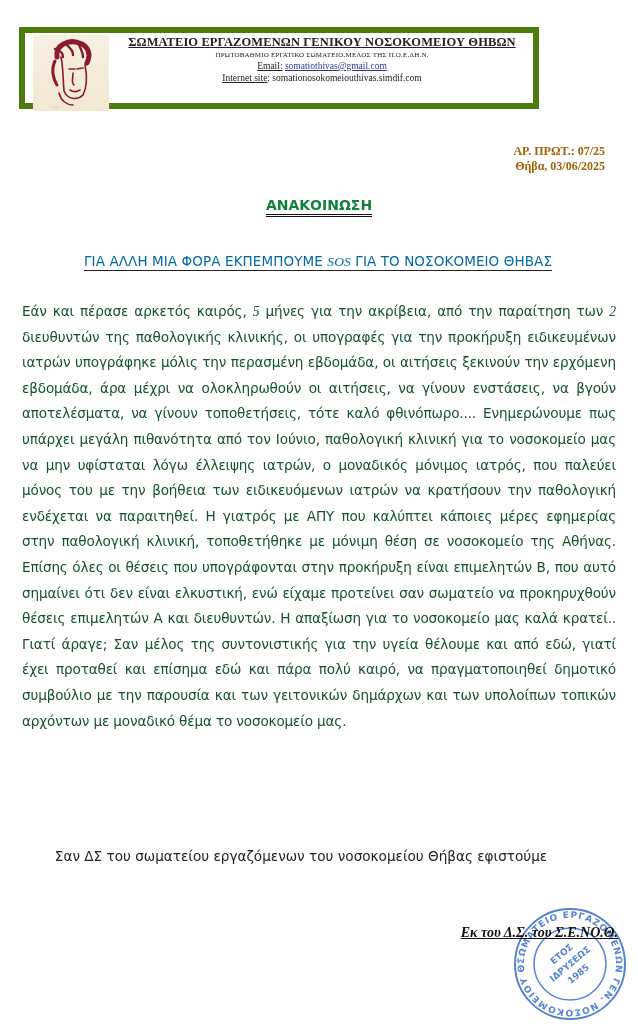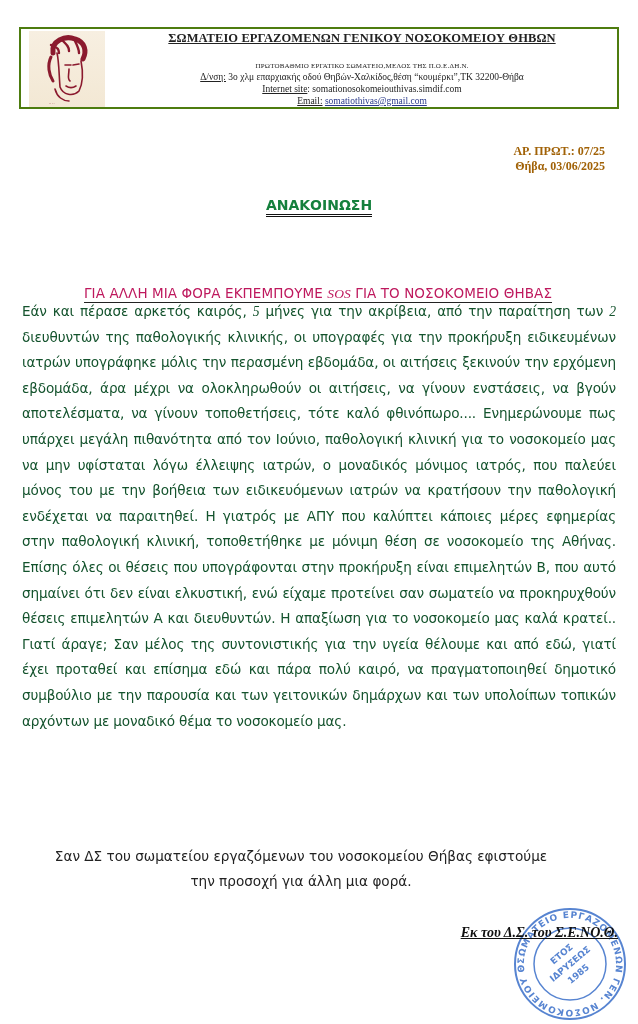--- a/index.html
+++ b/index.html
@@ -1,49 +1,48 @@
 <!DOCTYPE html>
 <html><head>
   <meta charset="utf-8">
   <style>
     html, body { margin: 0; padding: 0; background: #ffffff; }
     body { width: 638px; height: 1024px; position: relative; overflow: hidden; color: #1a1a1a; }
     .header-box {
-      position: absolute; left: 19px; top: 27px; width: 600px; height: 82px;
-      border: 2px solid #4d7c0f; box-sizing: border-box; background: #fff;
+      position: absolute; left: 19px; top: 27px; width: 520px; height: 82px;
+      border: 6px solid #4d7c0f; box-sizing: border-box; background: #fff;
     }
     .logo {
       position: absolute; left: 8px; top: 2px; width: 76px; height: 76px;
       background: linear-gradient(#f7efe1, #f3e8d4);
     }
     .logo svg { width: 76px; height: 76px; display: block; }
     .header-text {
       position: absolute; left: 92px; top: 2px; right: 6px;
       text-align: center; font-family: "Liberation Serif", serif; color: #222;
     }
     .org-title { font-size: 12.5px; font-weight: bold; text-decoration: underline; letter-spacing: 0.1px; line-height: 15px; }
-    .org-sub { font-size: 7px; line-height: 10px; letter-spacing: 0.2px; margin-top: 15px; }
+    .org-sub { font-size: 7px; line-height: 10px; letter-spacing: 0.2px; }
     .hline { font-size: 9.5px; line-height: 12px; }
     .hline .lab { text-decoration: underline; }
     .hline a { color: #2a3a8a; text-decoration: underline; }
 
     .protocol {
       position: absolute; right: 33px; top: 144px; text-align: right;
       font-family: "Liberation Serif", serif; font-weight: bold; font-size: 12px; line-height: 15px; color: #a16207;
     }
     .announce {
       position: absolute; left: 0; width: 638px; top: 197px; text-align: center;
       font-family: "DejaVu Sans", sans-serif; font-weight: bold; font-size: 14px; color: #15803d;
     }
     .announce span { border-bottom: 3px double #111; padding-bottom: 1px; }
     .subtitle {
       position: absolute; left: 22px; width: 592px; top: 253px; text-align: center;
-      font-family: "DejaVu Sans", sans-serif; font-size: 13.5px; color: #be185d; letter-spacing: 0.1px;
+      font-family: "DejaVu Sans", sans-serif; font-size: 13.5px; color: #0369a1; letter-spacing: 0.1px;
       white-space: nowrap;
-      margin-top: 32px;
     }
     .subtitle span.wrap { border-bottom: 1px solid #222; padding-bottom: 1px; }
     .subtitle .sos { font-family: "Liberation Serif", serif; font-style: italic; }
     .body-text {
       position: absolute; left: 22px; width: 594px; top: 299px;
       font-family: "DejaVu Sans", sans-serif; font-size: 13.6px; line-height: 25.6px;
       text-align: justify; color: #14532d; letter-spacing: -0.15px;
     }
     .body-text .num { font-family: "Liberation Serif", serif; font-style: italic; }
     .closing {
@@ -75,27 +74,24 @@
         <path d="M26 58 C28 66 34 70 40 70"></path>
         <path d="M22 14 C28 16 30 18 30 22 M34 10 C38 14 40 16 40 20 M46 10 C48 14 50 18 50 22" stroke-width="2.4"></path>
       </g>
       <text x="20" y="73" font-size="4" fill="#8b1a2e" font-family="Liberation Sans, sans-serif">.. ..</text>
     </svg>
   </div>
   <div class="header-text">
     <div class="org-title">ΣΩΜΑΤΕΙΟ ΕΡΓΑΖΟΜΕΝΩΝ ΓΕΝΙΚΟΥ ΝΟΣΟΚΟΜΕΙΟΥ ΘΗΒΩΝ</div>
     <div class="org-sub">ΠΡΩΤΟΒΑΘΜΙΟ ΕΡΓΑΤΙΚΟ ΣΩΜΑΤΕΙΟ,ΜΕΛΟΣ ΤΗΣ Π.Ο.Ε.ΔΗ.Ν.</div>
     <div class="hline">
-      <span class="lab">Δ/νση:</span><span> 3ο χλμ επαρχιακής οδού Θηβών-Χαλκίδος,θέση “κουμέρκι”,ΤΚ 32200-Θήβα</span>
+      <span class="lab">Email:</span> <a>somatiothivas@gmail.com</a>
     </div>
     <div class="hline">
       <span class="lab">Internet site</span><span>: somationosokomeiouthivas.simdif.com</span>
-    </div>
-    <div class="hline">
-      <span class="lab">Email:</span> <a>somatiothivas@gmail.com</a>
     </div>
   </div>
 </div>
 
 <div class="protocol">
   <div>ΑΡ. ΠΡΩΤ.: 07/25</div>
   <div>Θήβα, 03/06/2025</div>
 </div>
 
 <div class="announce">
@@ -103,21 +99,20 @@
 </div>
 
 <div class="subtitle">
   <span class="wrap"><span>ΓΙΑ ΑΛΛΗ ΜΙΑ ΦΟΡΑ ΕΚΠΕΜΠΟΥΜΕ </span><span class="sos">SOS</span><span> ΓΙΑ ΤΟ ΝΟΣΟΚΟΜΕΙΟ ΘΗΒΑΣ</span></span>
 </div>
 
 <div class="body-text"><span>Εάν και πέρασε αρκετός καιρός, </span><span class="num">5</span><span> μήνες για την ακρίβεια, από την παραίτηση των </span><span class="num">2</span><span> διευθυντών της παθολογικής κλινικής, οι υπογραφές για την προκήρυξη ειδικευμένων ιατρών υπογράφηκε μόλις την περασμένη εβδομάδα, οι αιτήσεις ξεκινούν την ερχόμενη εβδομάδα, άρα μέχρι να ολοκληρωθούν οι αιτήσεις, να γίνουν ενστάσεις, να βγούν αποτελέσματα, να γίνουν τοποθετήσεις, τότε καλό φθινόπωρο.... Ενημερώνουμε πως υπάρχει μεγάλη πιθανότητα από τον Ιούνιο, παθολογική κλινική για το νοσοκομείο μας να μην υφίσταται λόγω έλλειψης ιατρών, ο μοναδικός μόνιμος ιατρός, που παλεύει μόνος του με την βοήθεια των ειδικευόμενων ιατρών να κρατήσουν την παθολογική ενδέχεται να παραιτηθεί. Η γιατρός με ΑΠΥ που καλύπτει κάποιες μέρες εφημερίας στην παθολογική κλινική, τοποθετήθηκε με μόνιμη θέση σε νοσοκομείο της Αθήνας. Επίσης όλες οι θέσεις που υπογράφονται στην προκήρυξη είναι επιμελητών Β, που αυτό σημαίνει ότι δεν είναι ελκυστική, ενώ είχαμε προτείνει σαν σωματείο να προκηρυχθούν θέσεις επιμελητών Α και διευθυντών. Η απαξίωση για το νοσοκομείο μας καλά κρατεί.. Γιατί άραγε; Σαν μέλος της συντονιστικής για την υγεία θέλουμε και από εδώ, γιατί έχει προταθεί και επίσημα εδώ και πάρα πολύ καιρό, να πραγματοποιηθεί δημοτικό συμβούλιο με την παρουσία και των γειτονικών δημάρχων και των υπολοίπων τοπικών αρχόντων με μοναδικό θέμα το νοσοκομείο μας.</span></div>
 
 <div class="closing">
   <div>Σαν ΔΣ του σωματείου εργαζόμενων του νοσοκομείου Θήβας εφιστούμε</div>
-  <div>την προσοχή για άλλη μια φορά.</div>
 </div>
 
 <div class="stamp">
   <svg viewBox="0 0 120 118">
     <defs>
       <path id="ringpath" d="M60 59 m-46 0 a46 46 0 1 1 92 0 a46 46 0 1 1 -92 0"></path>
     </defs>
     <circle cx="60" cy="59" r="55" fill="none" stroke="#3a6fc9" stroke-width="2"></circle>
     <circle cx="60" cy="59" r="36" fill="none" stroke="#3a6fc9" stroke-width="1.5"></circle>
     <text font-size="9" fill="#3a6fc9" font-family="DejaVu Sans, sans-serif" font-weight="bold" letter-spacing="1">

